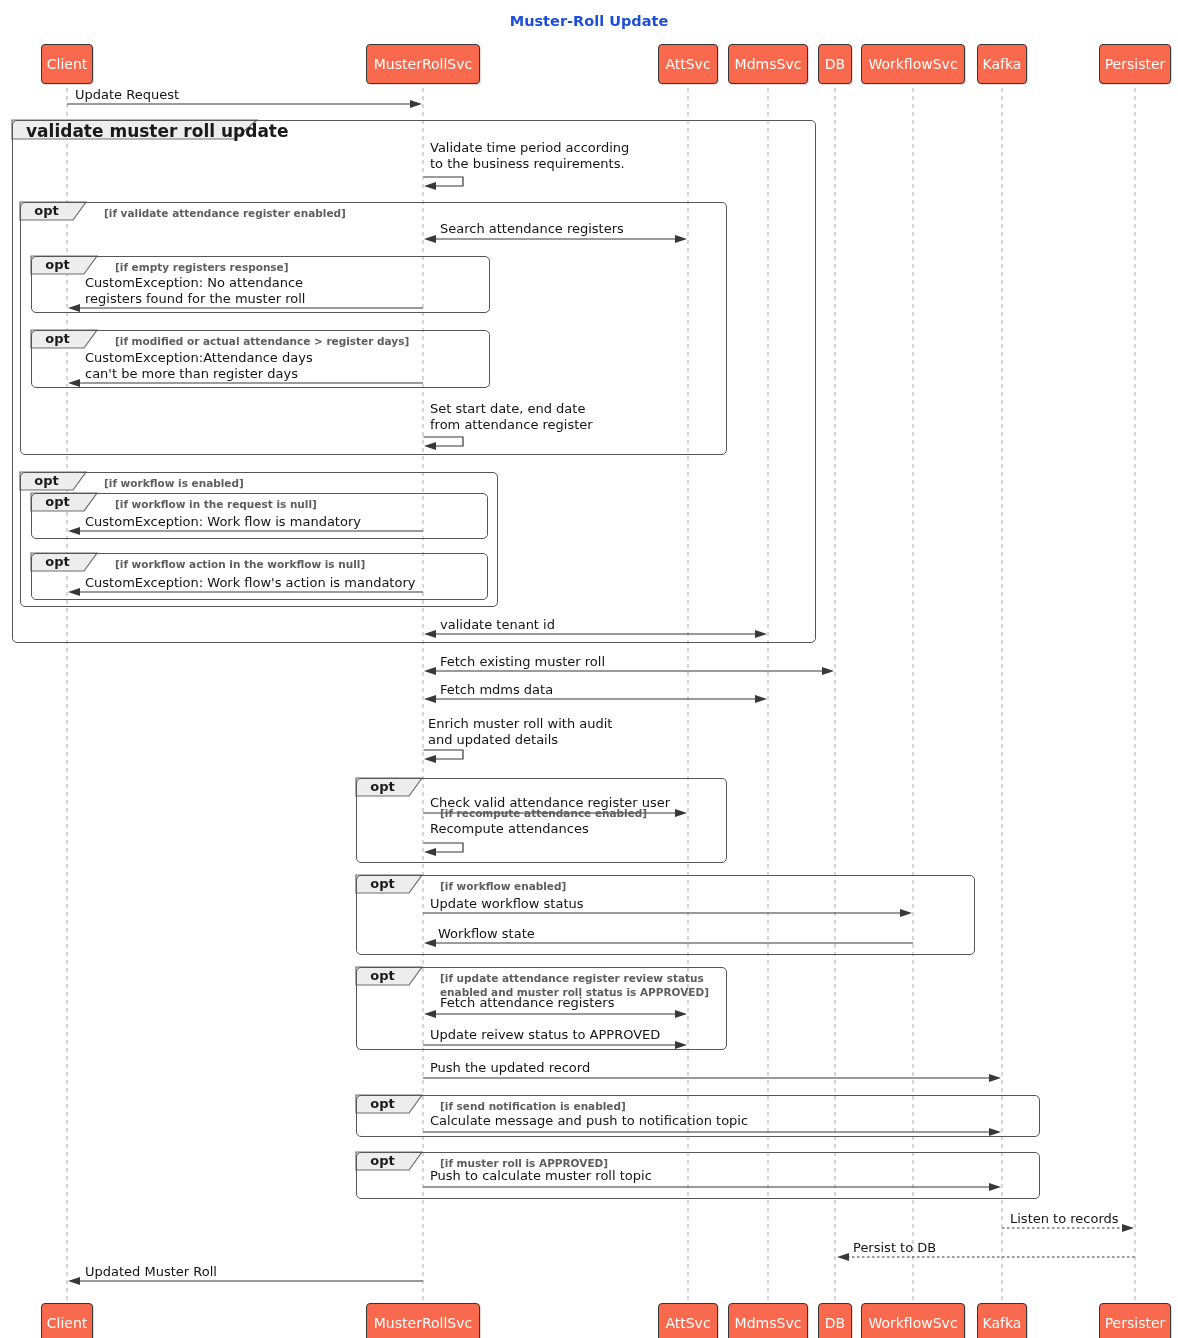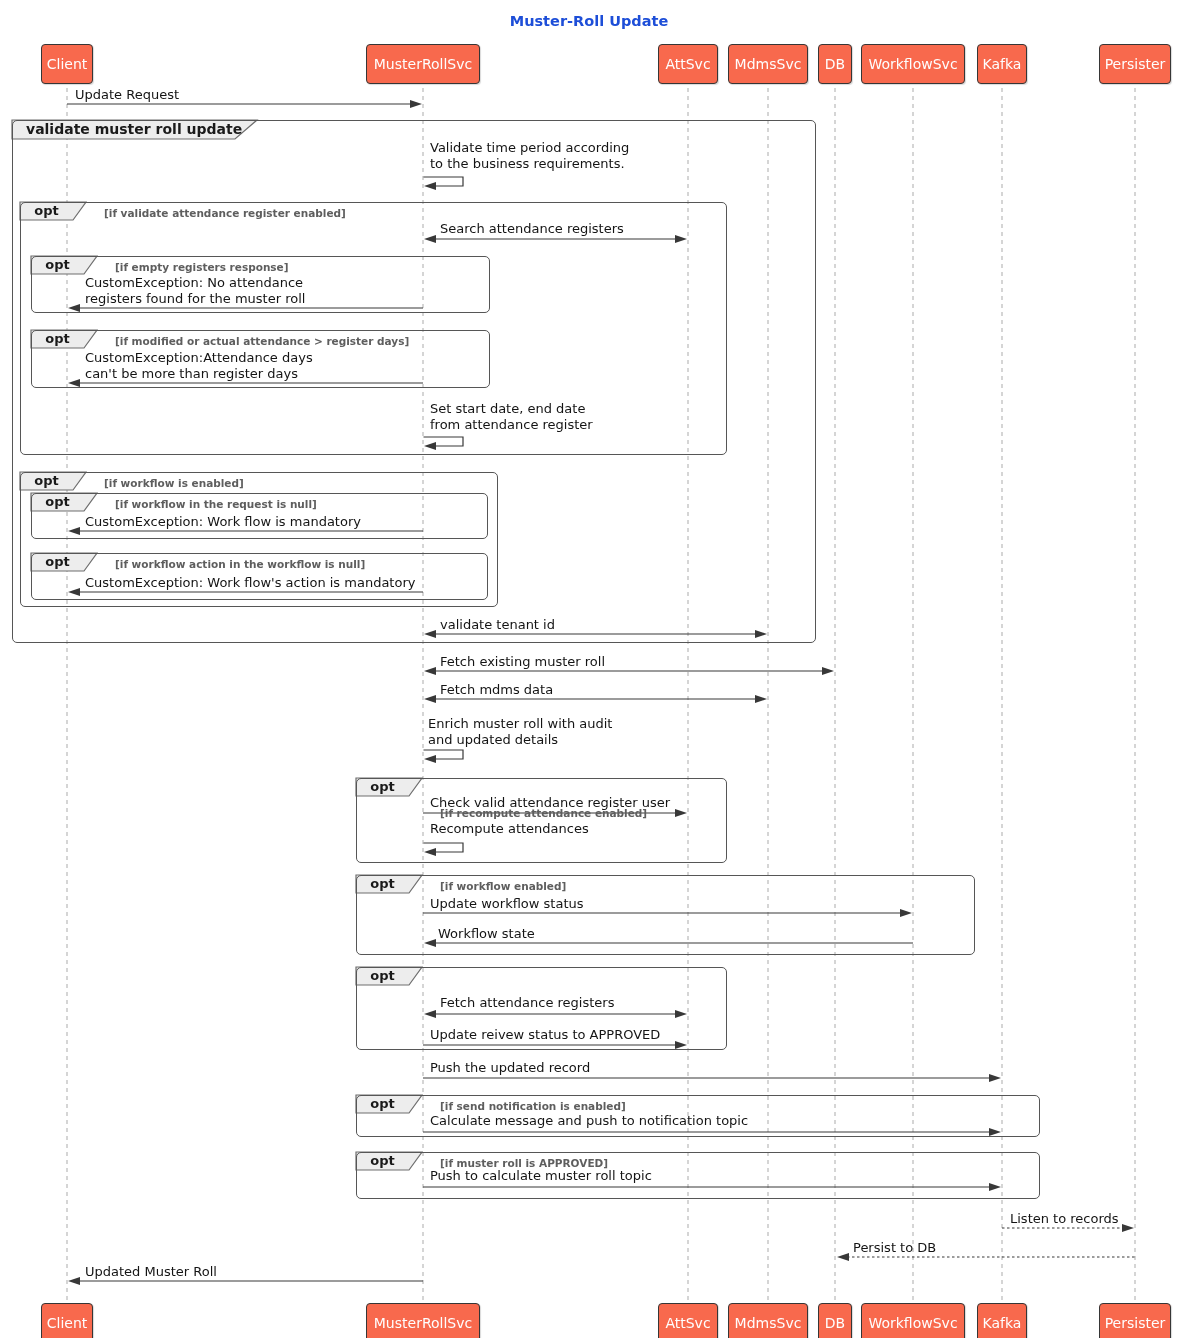--- a/index.html
+++ b/index.html
@@ -28,21 +28,21 @@
   }
   .guard {
     position:absolute; font-size:10.5px; font-weight:bold; color:#5E5E5E;
     line-height:14px; white-space:pre-line;
   }
   .optkw {
     position:absolute; width:53px; text-align:center; font-size:13px;
     font-weight:bold; color:#1A1A1A;
   }
   .groupkw {
-    position:absolute; font-size:14px; font-weight:bold; color:#1A1A1A;
+    position:absolute; font-size:17px; font-weight:bold; color:#1A1A1A;
   }
 </style>
 </head>
 <body>
 
 <div class="canvas">
 
   <svg class="layer" viewBox="0 0 1178 1338">
 
     <g stroke="#ABABAB" stroke-width="1" stroke-dasharray="4,4">
@@ -205,20 +205,22 @@
   <div class="optkw" style="left:356px; top:1153px;">opt</div>
 
   <div class="guard" style="left:104px; top:206px;">[if validate attendance register enabled]</div>
   <div class="guard" style="left:115px; top:260px;">[if empty registers response]</div>
   <div class="guard" style="left:115px; top:334px;">[if modified or actual attendance &gt; register days]</div>
   <div class="guard" style="left:104px; top:476px;">[if workflow is enabled]</div>
   <div class="guard" style="left:115px; top:497px;">[if workflow in the request is null]</div>
   <div class="guard" style="left:115px; top:557px;">[if workflow action in the workflow is null]</div>
   <div class="guard" style="left:440px; top:782px;margin-top:24px;">[if recompute attendance enabled]</div>
   <div class="guard" style="left:440px; top:879px;">[if workflow enabled]</div>
+  <div class="guard" style="left:440px; top:971px;">[if update attendance register review status
+enabled and muster roll status is APPROVED]</div>
   <div class="guard" style="left:440px; top:1099px;">[if send notification is enabled]</div>
   <div class="guard" style="left:440px; top:1156px;">[if muster roll is APPROVED]</div>
 
   <div class="msg" style="left:75px; top:87px;">Update Request</div>
   <div class="msg" style="left:430px; top:140px;">Validate time period according
 to the business requirements.</div>
   <div class="msg" style="left:440px; top:221px;">Search attendance registers</div>
   <div class="msg" style="left:85px; top:275px;">CustomException: No attendance
 registers found for the muster roll</div>
   <div class="msg" style="left:85px; top:350px;">CustomException:Attendance days

